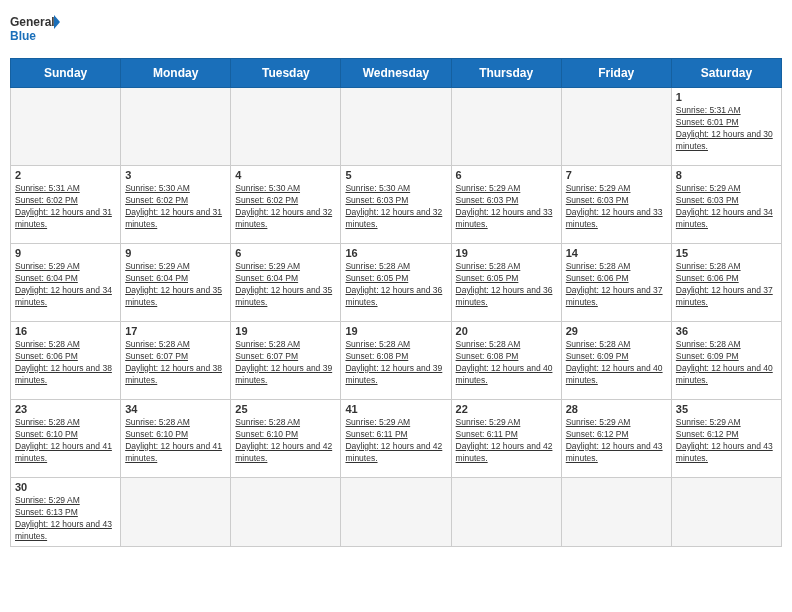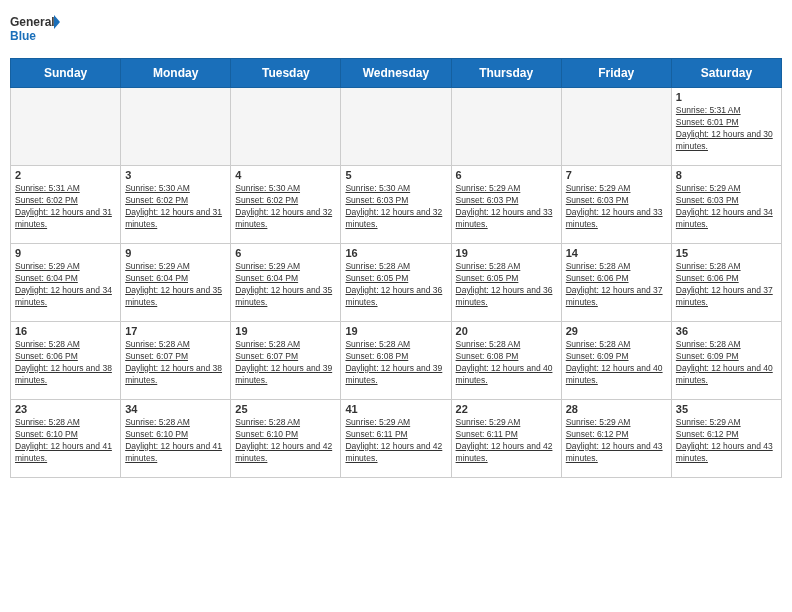--- a/index.html
+++ b/index.html
@@ -239,15 +239,27 @@
           </td>
           <td>
             <span class="day-number">28</span>
             <div class="day-info">Sunrise: 5:29 AM<br>Sunset: 6:12 PM<br>Daylight: 12 hours and 43 minutes.</div>
           </td>
           <td>
             <span class="day-number">35</span>
             <div class="day-info">Sunrise: 5:29 AM<br>Sunset: 6:12 PM<br>Daylight: 12 hours and 43 minutes.</div>
           </td>
         </tr>
+        <tr class="last-row">
+          <td>
+            <span class="day-number">30</span>
+            <div class="day-info">Sunrise: 5:29 AM<br>Sunset: 6:13 PM<br>Daylight: 12 hours and 43 minutes.</div>
+          </td>
+          <td class="empty"></td>
+          <td class="empty"></td>
+          <td class="empty"></td>
+          <td class="empty"></td>
+          <td class="empty"></td>
+          <td class="empty"></td>
+        </tr>
       </tbody>
   </table>
 </div>
 
 </body></html>

